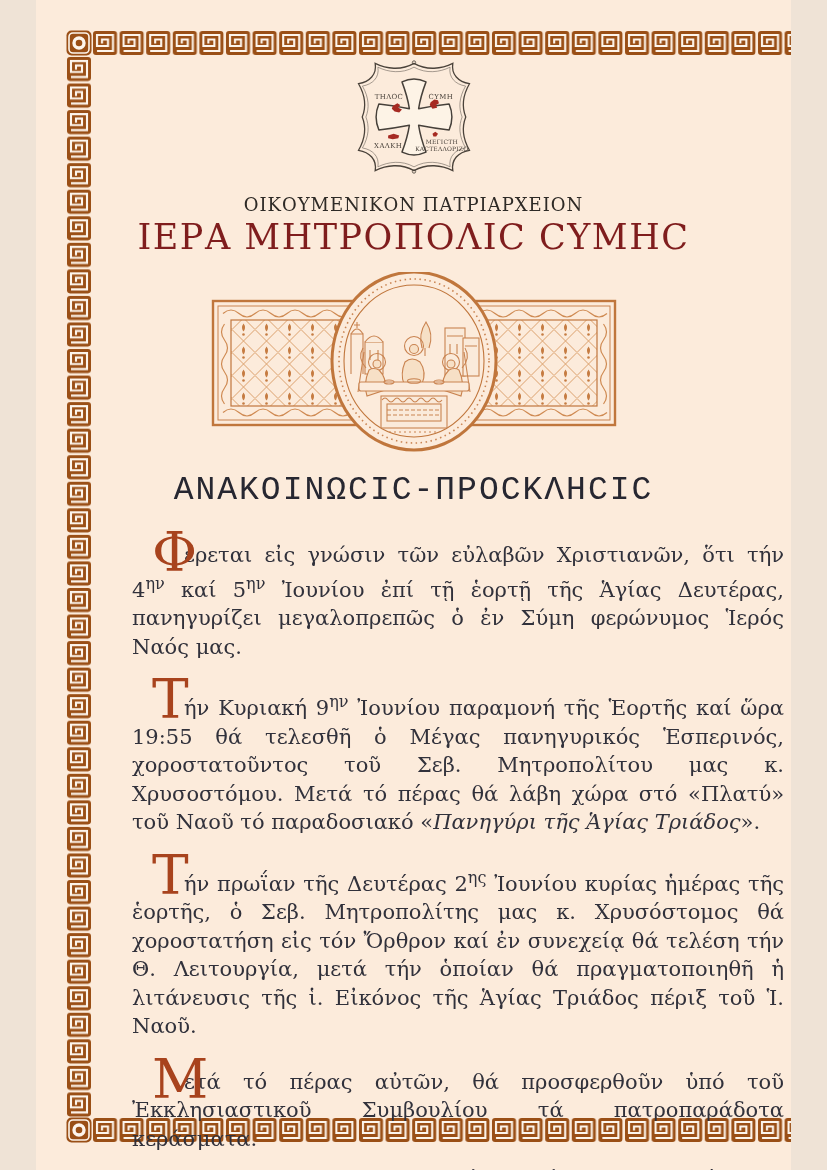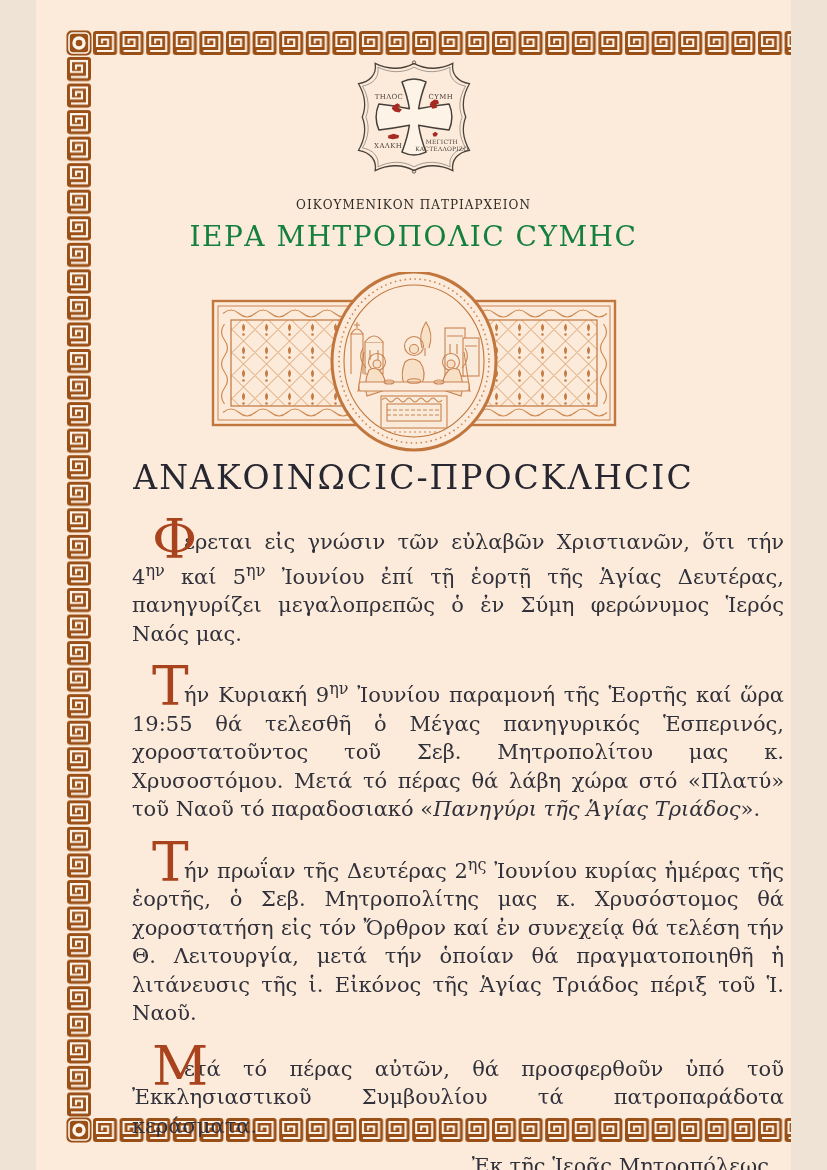--- a/index.html
+++ b/index.html
@@ -18,44 +18,45 @@
     width: 827px; height: 1170px;
     pointer-events: none;
   }
   .crest {
     display: block;
     margin: 56px auto 0 auto;
   }
   .kicker {
     margin-top: 14px;
     text-align: center;
-    font-size: 12px;
+    font-size: 18px;
     letter-spacing: 1px;
     color: #2e2a26;
     line-height: 26px;
   }
   .metropolis {
     text-align: center;
-    font-size: 28px;
+    font-size: 35px;
     letter-spacing: 1.5px;
-    color: #15803d;
+    color: #7f1d1d;
     line-height: 38px;
   }
   .band {
     display: block;
     margin: 16px auto 0 auto;
   }
   .title {
-    margin: 4px 0 0 0;
+    margin: 17px 0 0 0;
     text-align: center;
     font-size: 33px;
     font-weight: normal;
     letter-spacing: 2px;
     color: #272731;
     line-height: 44px;
+    font-family: Liberation Mono, monospace;
   }
   .bodytext {
     margin-left: 96px;
     width: 652px;
     color: #31313b;
     font-size: 21px;
     line-height: 28.5px;
     text-align: justify;
   }
   .bodytext p {

